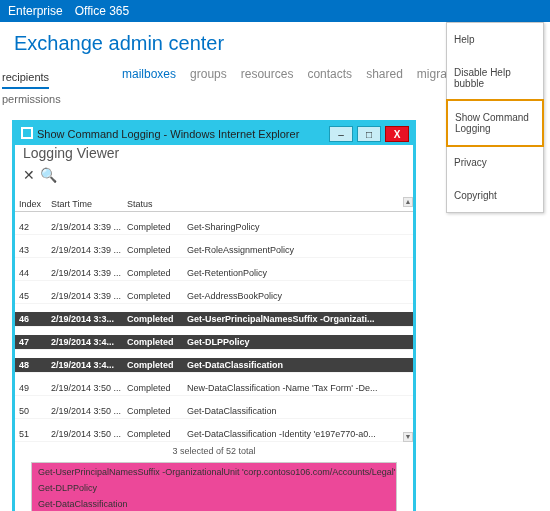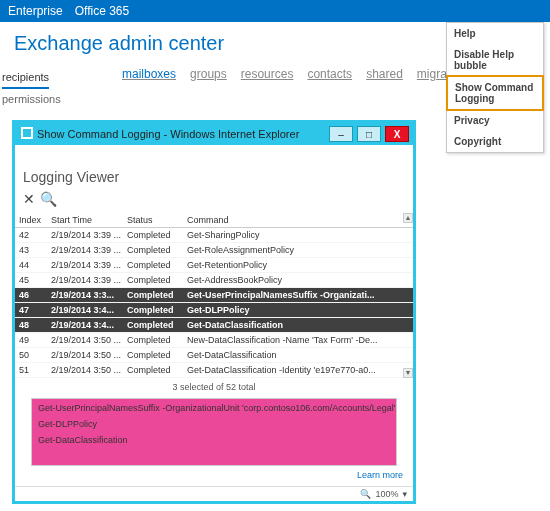--- a/index.html
+++ b/index.html
@@ -12,38 +12,38 @@
   .bell { width: 12px; height: 12px; display: inline-block; }
 
   
   .page-title { color: #0072c6; font-size: 20px; font-weight: 300; padding: 10px 14px 12px; }
 
   
   .layout { display: flex; padding: 0 2px; }
   .sidebar { width: 90px; font-size: 11px; }
   .sidebar .item { padding: 4px 0; color: #666; cursor: pointer; }
   .sidebar .item.active { border-bottom: 2px solid #0072c6; display: inline-block; color: #333; }
-  .tabs { display: flex; gap: 14px; font-size: 12px; color: #888; padding-left: 30px; text-decoration: underline; }
+  .tabs { display: flex; gap: 14px; font-size: 12px; color: #888; padding-left: 30px; }
   .tabs .tab.active { color: #0072c6; }
   .tabs .tab { cursor: pointer; }
 
   
   .help-menu { position: absolute; right: 6px; top: 22px; width: 98px; background: #fff; border: 1px solid #c8c8c8; box-shadow: 1px 1px 3px rgba(0,0,0,0.2); font-size: 10px; z-index: 5; }
-  .help-menu .mi { padding: 5px 7px; color: #444; cursor: pointer; font-weight: bold; }
+  .help-menu .mi { padding: 11px 7px; color: #444; cursor: pointer; }
   .help-menu .mi.hl { border: 1px solid #e59400; outline: 1px solid #e59400; }
 
   
   .popup { position: absolute; left: 12px; top: 120px; width: 404px; border: 3px solid #2dc6e8; background: #fff; }
   .titlebar { background: #2dc6e8; height: 22px; display: flex; align-items: center; padding: 0 4px 0 6px; font-size: 11px; color: #222; }
   .titlebar .wb { margin-left: 4px; width: 24px; height: 16px; display: flex; align-items: center; justify-content: center; border: 1px solid #1a9bb8; background: #c8edf6; font-size: 10px; }
   .titlebar .wb.close { background: #e81123; color: #fff; border-color: #a00; font-weight: bold; }
-  .viewer-title { font-size: 14px; color: #555; padding: 24px 8px 4px; font-weight: 300; }
+  .viewer-title { font-size: 14px; color: #555; padding: 0 8px 4px; font-weight: 300; }
   .toolbar { padding: 2px 8px 6px; display: flex; gap: 6px; font-size: 14px; color: #444; }
   .grid { width: 100%; font-size: 9px; }
-  .grid .hdr, .grid .row { display: grid; grid-template-columns: 32px 76px 60px 1fr 10px; padding: 2px 4px; }
+  .grid .hdr, .grid .row { display: grid; grid-template-columns: 32px 76px 60px 1fr 10px; padding: 2px 4px; margin-top: 8px; }
   .grid .hdr { border-bottom: 1px solid #ccc; color: #333; font-weight: 400; }
   .grid .row { border-bottom: 1px solid #f4f4f4; white-space: nowrap; overflow: hidden; }
   .grid .row.sel { background: #404040; color: #fff; font-weight: bold; }
   .grid-wrap { position: relative; }
   .scrollbar { position: absolute; right: 0; top: 0; bottom: 0; width: 10px; }
   .scrollbar .arrow { height: 10px; background: #eee; border: 1px solid #ccc; font-size: 7px; text-align: center; line-height: 8px; color: #666; }
   .status-count { text-align: center; font-size: 9px; color: #555; padding: 4px 0 6px; }
   .detail-box { margin: 0 16px 4px; border: 1px solid #ccc; background: #ec4899; height: 68px; padding: 4px 6px; font-size: 9px; color: #333; overflow: hidden; }
   .detail-box div { margin-bottom: 6px; white-space: nowrap; }
   .learn-more { text-align: right; padding: 0 10px 6px; font-size: 9px; }
@@ -102,21 +102,20 @@
     <span>✕</span>
     <span>🔍</span>
   </div>
 
   <div class="grid-wrap">
     <div class="grid">
       <div class="hdr">
         <div class="cell">Index</div>
         <div class="cell">Start Time</div>
         <div class="cell">Status</div>
-        <div class="cell">Command</div>
         <div></div>
       </div>
       <div id="grid-body">
           <div class="row">
             <div class="cell">42</div>
             <div class="cell">2/19/2014 3:39 ...</div>
             <div class="cell">Completed</div>
             <div class="cell">Get-SharingPolicy</div>
             <div></div>
           </div>

